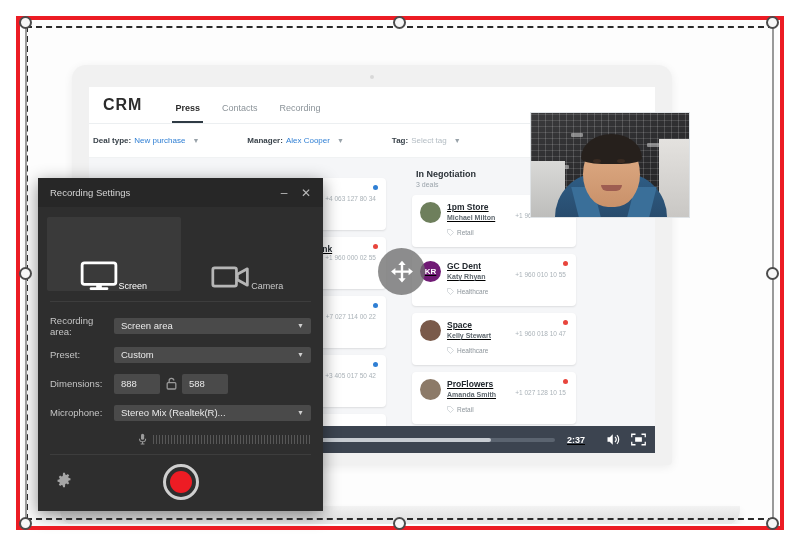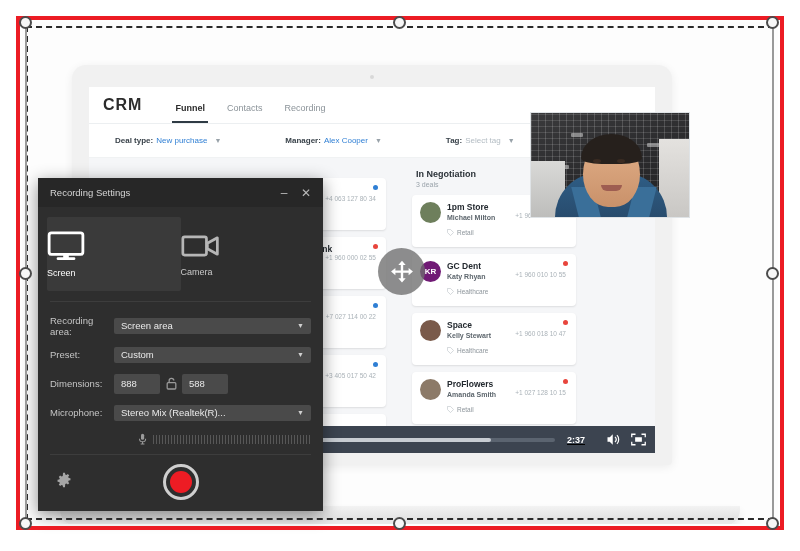--- a/index.html
+++ b/index.html
@@ -28,38 +28,38 @@
   
   .crm-top { position:relative; height:37px; border-bottom:1px solid #eceff1;
       display:flex; align-items:center; padding:0 0 0 14px; background:#fff; }
   .crm-logo { font-size:16px; font-weight:bold; letter-spacing:1px; color:#2c2c2c; }
   .crm-tabs { display:flex; align-items:flex-end; height:100%; margin-left:22px; }
   .crm-tab { font-size:9px; color:#8b9399; padding:0 11px 10px 11px; position:relative; }
   .crm-tab.active { color:#2c2c2c; font-weight:bold; }
   .crm-tab.active:after { content:""; position:absolute; left:8px; right:8px; bottom:0;
       height:2px; background:#2f3b44; }
 
-  .crm-filters { height:34px; display:flex; align-items:center; gap:16px;
-      padding:0 26px; border-bottom:1px solid #f0f2f3; background:#fff; font-size:8px; }
+  .crm-filters { height:34px; display:flex; align-items:center; gap:0px;
+      padding:0 4px; border-bottom:1px solid #f0f2f3; background:#fff; font-size:8px; }
   .filt { display:flex; align-items:center; margin-right:48px; white-space:nowrap; }
   .filt .lbl { color:#39424a; font-weight:bold; margin-right:3px; }
   .filt .val { color:#2f7fd4; }
   .filt .val.muted { color:#b3bcc3; }
   .caret { margin-left:7px; color:#98a2a9; font-size:7px; }
 
   .crm-board { position:relative; height:calc(100% - 71px); background:#f5f6f8;
       display:flex; padding:9px 0 0 0; overflow:hidden; }
   .col { width:180px; flex:0 0 180px; padding:0 8px; }
   .col-head { padding:2px 4px 7px 4px; }
   .col-title { font-size:9px; font-weight:bold; color:#2b3238; }
   .col-sub { font-size:7px; color:#9aa3aa; margin-top:2px; }
 
   .card { background:#fff; border-radius:4px; padding:7px 8px 7px 8px; margin-bottom:7px;
       box-shadow:0 1px 2px rgba(0,0,0,.10); position:relative; min-height:52px; }
-  .card-row { display:flex; align-items:flex-start; }
+  .card-row { display:flex; align-items:flex-start;text-decoration:underline; }
   .avatar { width:21px; height:21px; border-radius:50%; flex:0 0 21px; margin-right:6px;
       background:#cfd5da; overflow:hidden; position:relative;
       display:flex; align-items:center; justify-content:center;
       font-size:8px; font-weight:bold; color:#fff; }
   .card-main { flex:1; min-width:0; }
   .card-name { font-size:8.5px; font-weight:bold; color:#23292f; line-height:11px; }
   .card-person { font-size:7px; font-weight:bold; color:#5d666d; margin-top:1px; }
   .card-phone { position:absolute; right:10px; top:17px; font-size:6.5px; color:#aab2b8; }
   .card-tag { display:flex; align-items:center; margin-top:6px; margin-left:27px;
       font-size:6.5px; color:#8d959b; }
@@ -107,21 +107,21 @@
 
   
   .rs { position:absolute; left:38px; top:178px; width:285px; height:333px;
       background:#2e2e2e; box-shadow:0 4px 16px rgba(0,0,0,.45); color:#ddd; }
   .rs-title { height:29px; display:flex; align-items:center; padding:0 6px 0 12px;
       background:#272727; }
   .rs-title span.t { font-size:9.5px; color:#d6d6d6; flex:1; }
   .rs-btn { width:22px; height:22px; display:flex; align-items:center; justify-content:center;
       color:#b9b9b9; font-size:12px; }
   .rs-modes { display:flex; padding:10px 9px 0 9px; }
-  .mode { flex:1; height:74px; display:flex; flex-direction:column; align-items:flex-start;
+  .mode { flex:1; height:74px; display:flex; align-items:flex-end;
       justify-content:center; border-radius:2px; }
   .mode.sel { background:#3a3a3a; }
   .mode .mlabel { font-size:9px; margin-top:7px; color:#c9c9c9; }
   .mode.sel .mlabel { color:#ffffff; }
   .rs-div { height:1px; background:#3d3d3d; margin:10px 12px 0 12px; }
   .rs-form { padding:9px 12px 0 12px; }
   .frow { display:flex; align-items:center; height:29px; }
   .flabel { width:64px; font-size:9.5px; color:#c5c5c5; }
   .fctl { flex:1; }
   .sel-box { height:16px; background:#4a4a4a; border-radius:2px; display:flex;
@@ -164,21 +164,21 @@
   <div class="photo-bg">
 
     <div class="laptop-lid">
       <div class="laptop-cam"></div>
 
       <div class="laptop-screen">
 
         <div class="crm-top">
           <div class="crm-logo">CRM</div>
           <div class="crm-tabs">
-            <div class="crm-tab active">Funnel</div>
+            <div class="crm-tab active">Press</div>
             <div class="crm-tab">Contacts</div>
             <div class="crm-tab">Recording</div>
           </div>
         </div>
 
         <div class="crm-filters">
           <div class="filt">
             <span class="lbl">Deal type:</span>
             <span class="val">New purchase</span>
             <span class="caret">▼</span>

